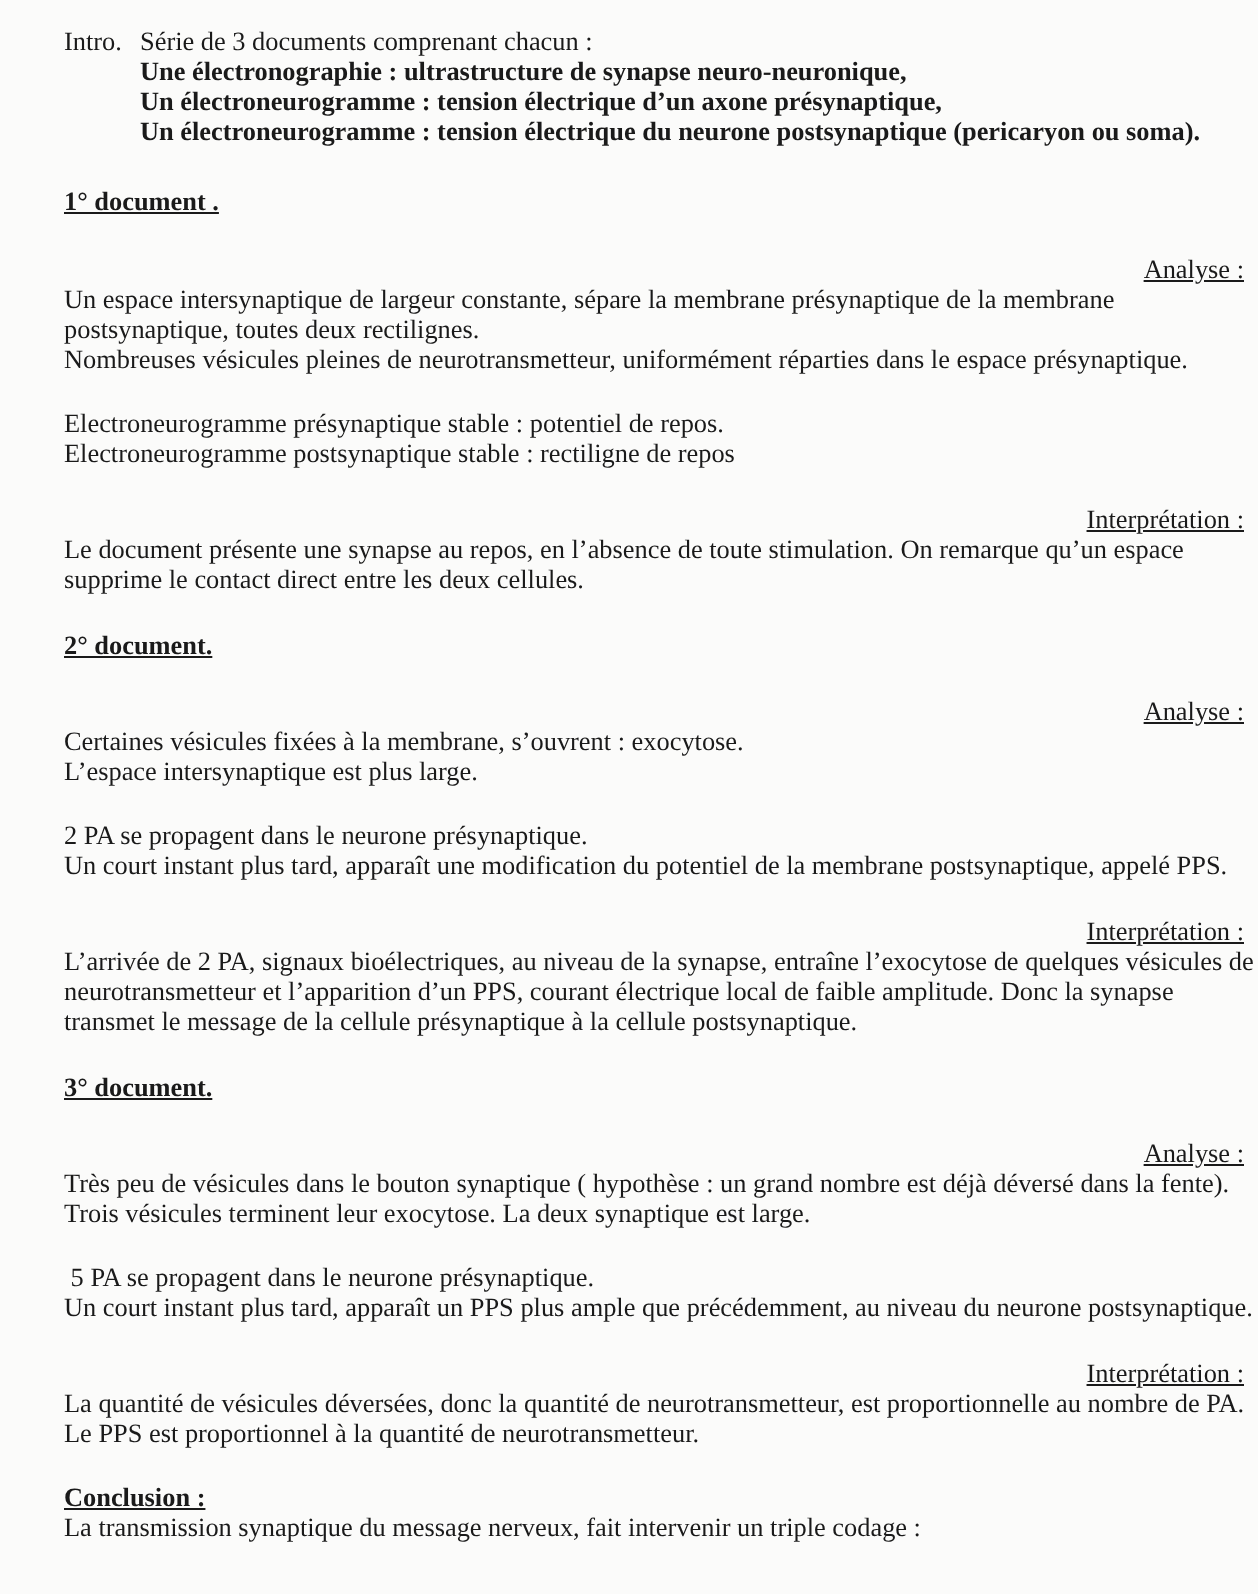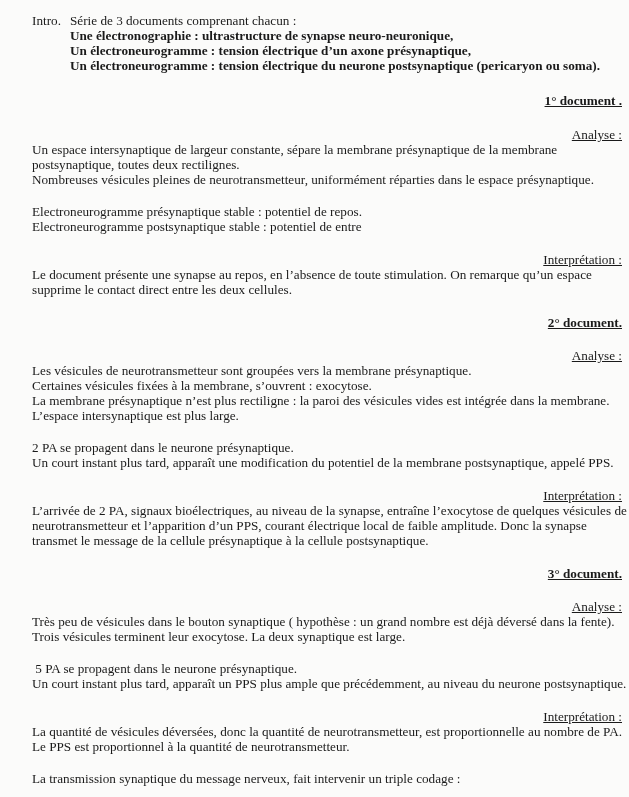--- a/index.html
+++ b/index.html
@@ -9,21 +9,21 @@
     font-family: "Liberation Serif", "DejaVu Serif", serif;
     font-size: 13.2px;
     color: #1a1a1a;
     position: relative;
   }
   .page { position: absolute; left: 32px; top: 13px; width: 590px; }
   .line { line-height: 15px; height: 15px; white-space: nowrap; }
   .indent { padding-left: 32px; font-weight: bold; }
   .gap { height: 15px; }
   .u { text-decoration: underline; text-align: right; }
-  .b { font-weight: bold; text-decoration: underline; text-align: right; }
+  .b { font-weight: bold; text-decoration: underline; }
   .intro-label { display: inline-block; width: 32px; }
   .intro-row { display: flex; }
 </style>
 </head>
 <body>
 
 <div class="page">
 
   <section>
     <div class="line intro-row">
@@ -39,36 +39,34 @@
 
   <section>
     <div class="line b">1° document .</div>
     <div class="gap" style="height:19px"></div>
     <div class="line u">Analyse :</div>
     <div class="line">Un espace intersynaptique de largeur constante, sépare la membrane présynaptique de la membrane</div>
     <div class="line">postsynaptique, toutes deux rectilignes.</div>
     <div class="line">Nombreuses vésicules pleines de neurotransmetteur, uniformément réparties dans le espace présynaptique.</div>
     <div class="gap" style="height:17px"></div>
     <div class="line">Electroneurogramme présynaptique stable : potentiel de repos.</div>
-    <div class="line">Electroneurogramme postsynaptique stable : potentiel de entre</div>
+    <div class="line">Electroneurogramme postsynaptique stable : rectiligne de repos</div>
     <div class="gap" style="height:18px"></div>
     <div class="line u">Interprétation :</div>
     <div class="line">Le document présente une synapse au repos, en l’absence de toute stimulation. On remarque qu’un espace</div>
     <div class="line">supprime le contact direct entre les deux cellules.</div>
   </section>
 
   <div class="gap" style="height:18px"></div>
 
   <section>
     <div class="line b">2° document.</div>
     <div class="gap" style="height:18px"></div>
     <div class="line u">Analyse :</div>
-    <div class="line">Les vésicules de neurotransmetteur sont groupées vers la membrane présynaptique.</div>
     <div class="line">Certaines vésicules fixées à la membrane, s’ouvrent : exocytose.</div>
-    <div class="line">La membrane présynaptique  n’est plus rectiligne : la paroi des vésicules vides est intégrée dans la membrane.</div>
     <div class="line">L’espace intersynaptique est plus large.</div>
     <div class="gap" style="height:17px"></div>
     <div class="line">2 PA se propagent dans le neurone présynaptique.</div>
     <div class="line">Un court instant plus tard, apparaît une modification du potentiel de la membrane postsynaptique, appelé PPS.</div>
     <div class="gap" style="height:18px"></div>
     <div class="line u">Interprétation :</div>
     <div class="line">L’arrivée de 2 PA, signaux bioélectriques, au niveau de la synapse, entraîne l’exocytose de quelques vésicules de</div>
     <div class="line">neurotransmetteur et l’apparition d’un PPS, courant électrique local de faible amplitude. Donc la synapse</div>
     <div class="line">transmet le message de la cellule présynaptique à la cellule postsynaptique.</div>
   </section>
@@ -86,16 +84,17 @@
     <div class="line">Un court instant plus tard, apparaît un PPS plus ample que précédemment, au niveau du neurone postsynaptique.</div>
     <div class="gap" style="height:18px"></div>
     <div class="line u">Interprétation :</div>
     <div class="line">La quantité de vésicules déversées, donc la quantité de neurotransmetteur, est proportionnelle au nombre de PA.</div>
     <div class="line">Le PPS est proportionnel à la quantité de neurotransmetteur.</div>
   </section>
 
   <div class="gap" style="height:17px"></div>
 
   <section>
+    <div class="line b">Conclusion :</div>
     <div class="line">La transmission synaptique du message nerveux, fait intervenir un triple codage :</div>
 
   </section>
 </div>
 
 </body></html>

